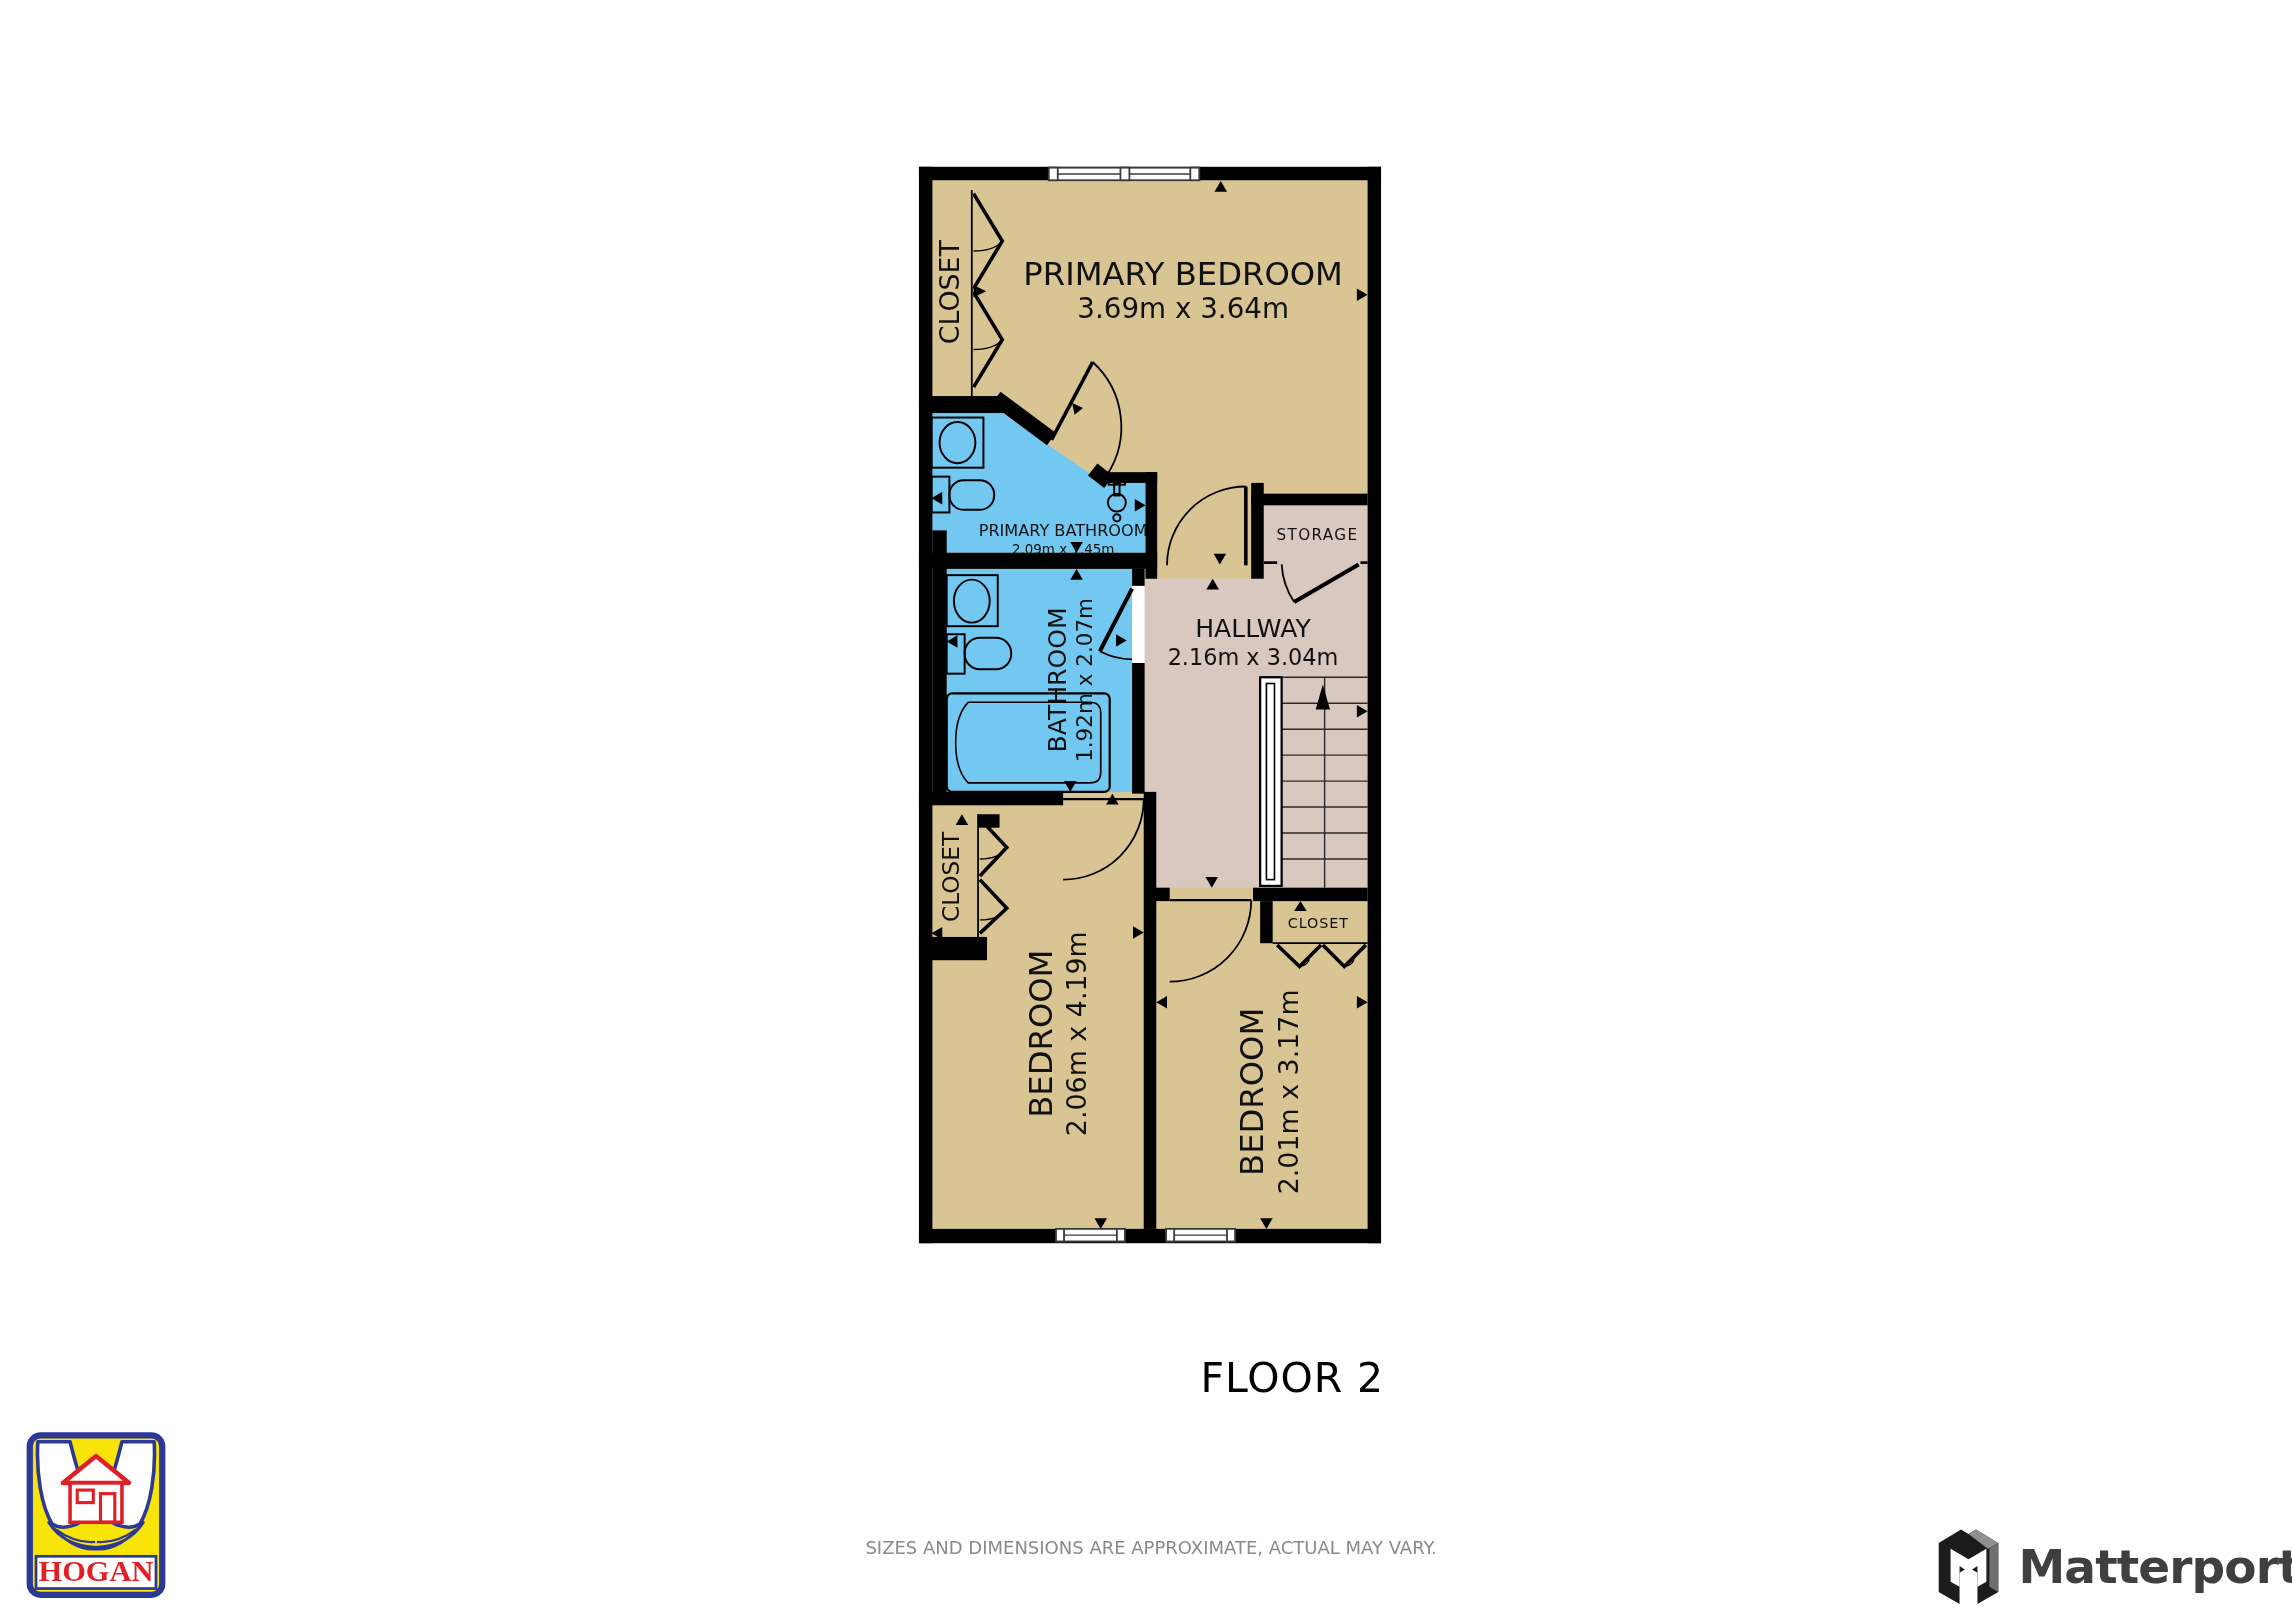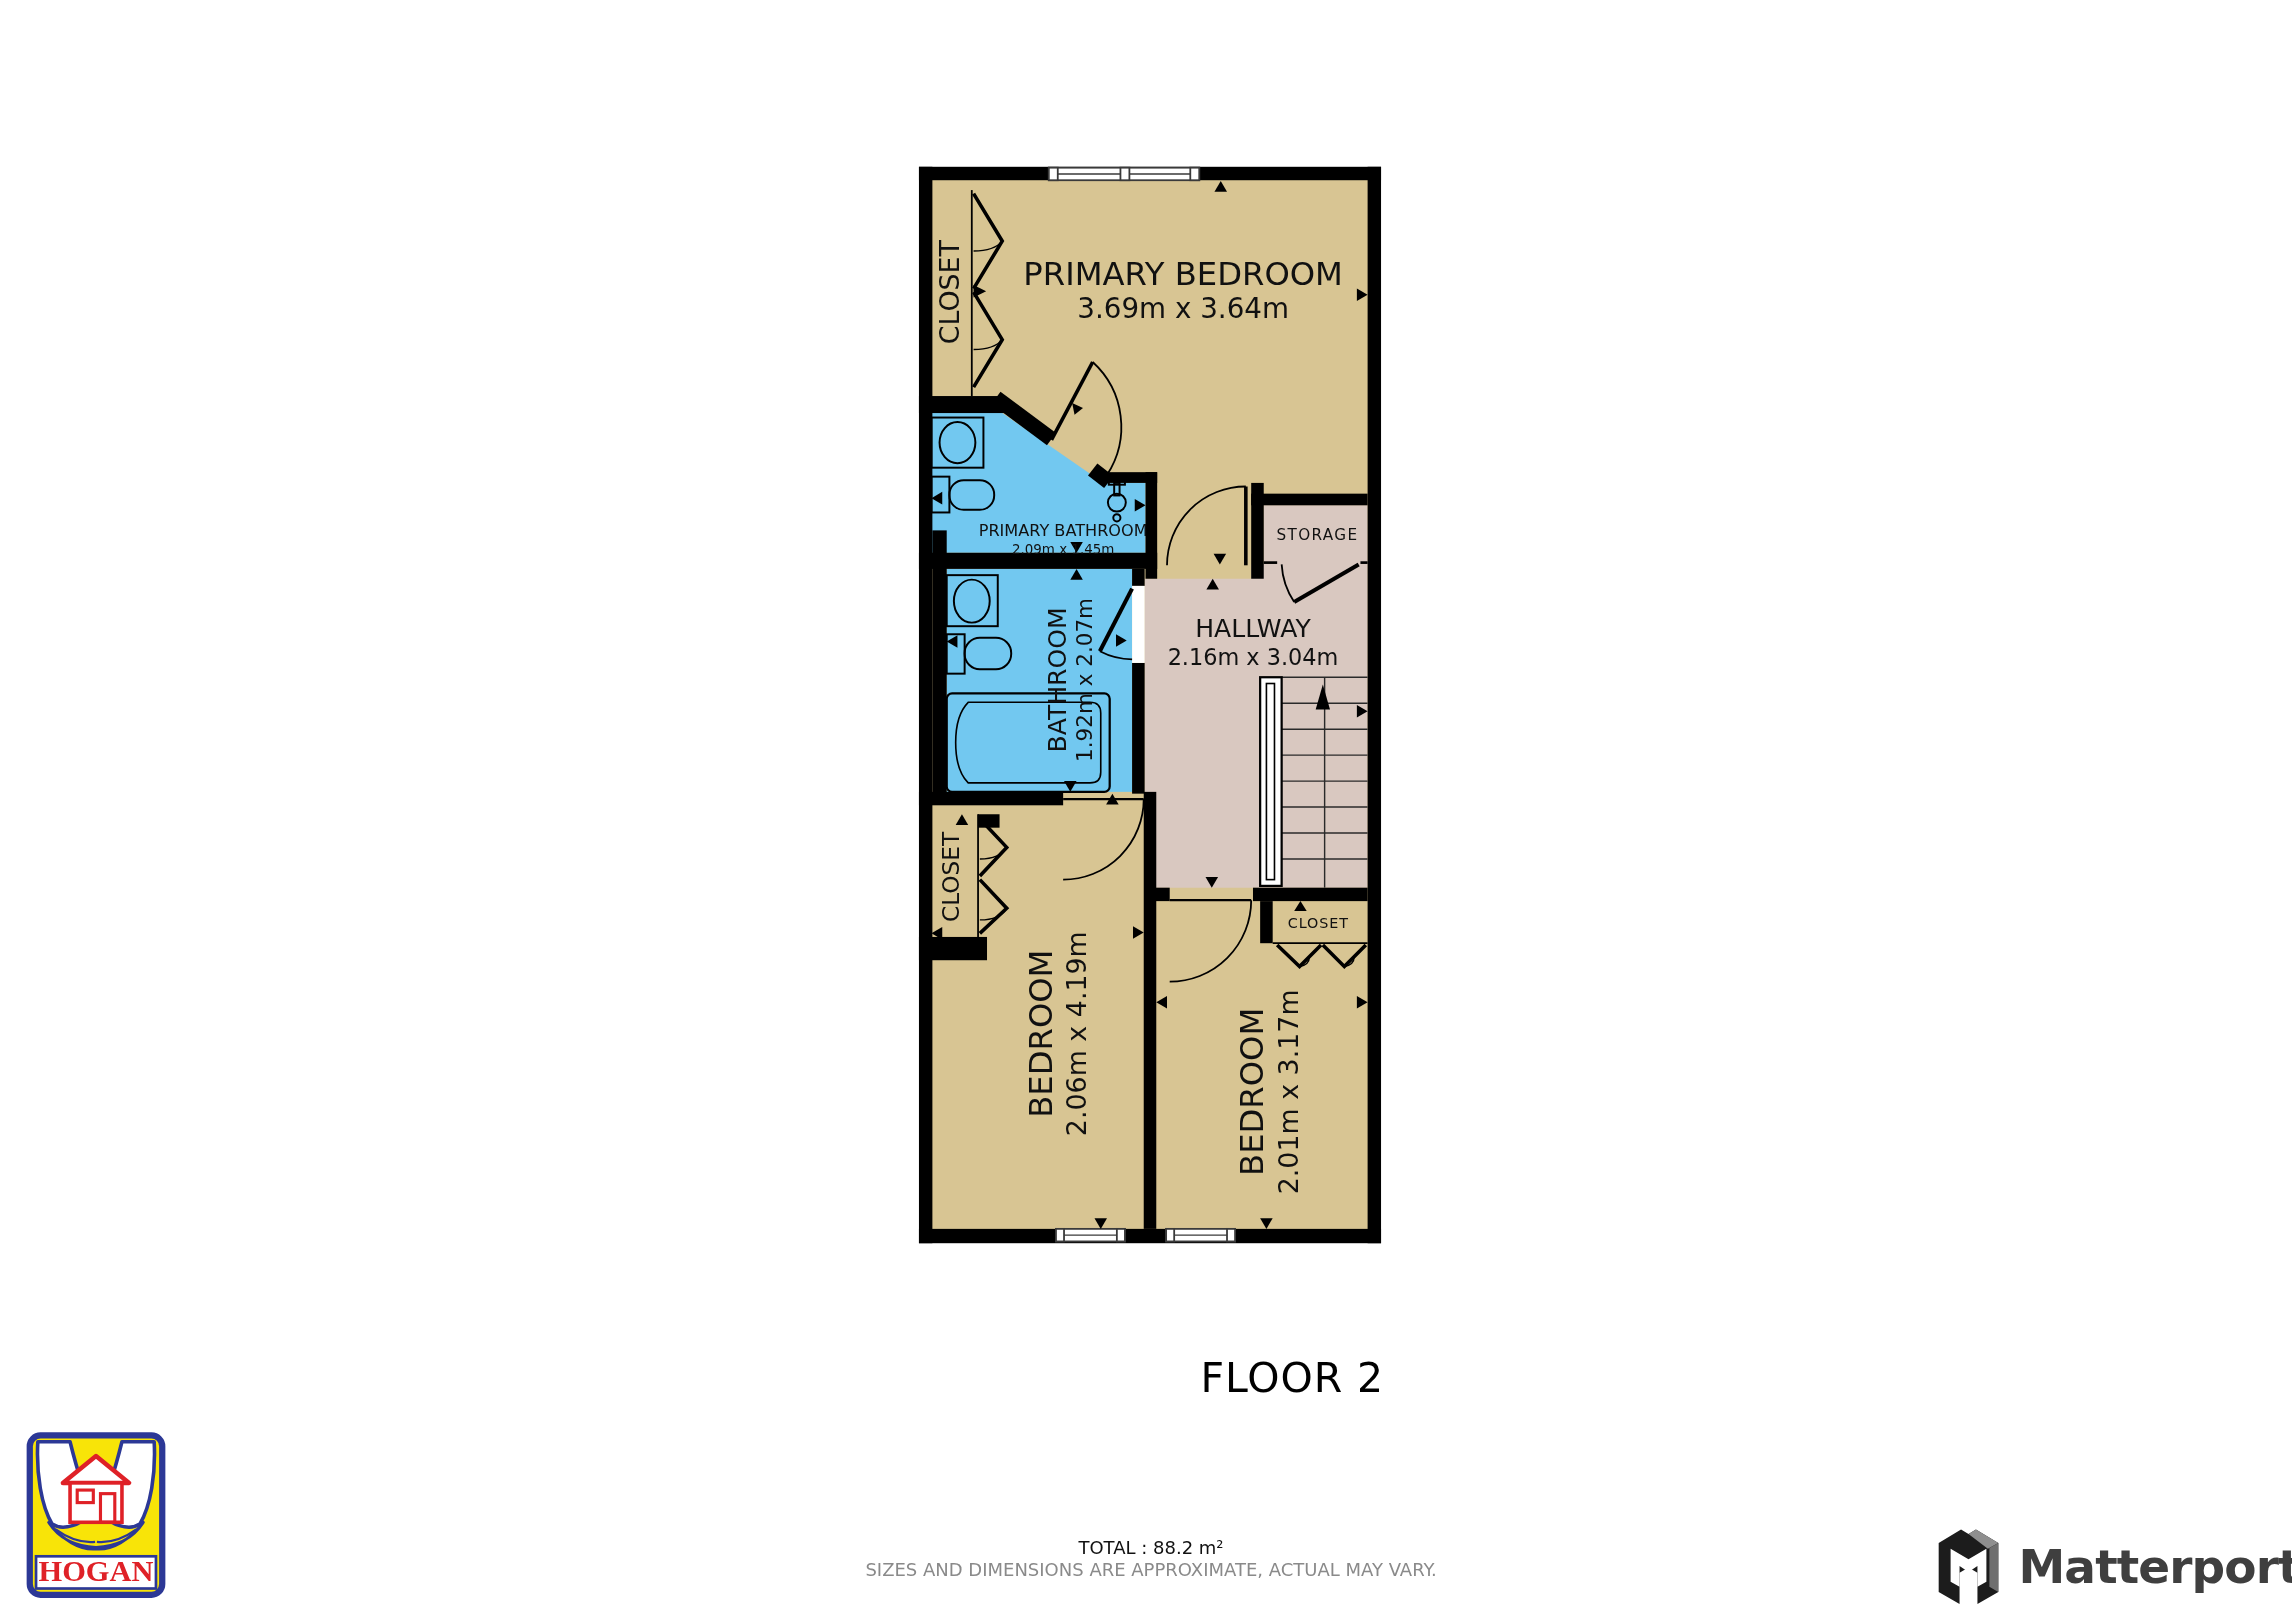--- a/index.html
+++ b/index.html
@@ -220,21 +220,20 @@
     <text x="180" y="970" font-size="30" transform="rotate(-90 180 970)">2.06m x 4.19m</text>
 
     <text x="376" y="1035" font-size="36" transform="rotate(-90 376 1035)">BEDROOM</text>
     <text x="417" y="1035" font-size="30" transform="rotate(-90 417 1035)">2.01m x 3.17m</text>
   </g>
 </svg>
 
 <div id="floor-title">FLOOR 2</div>
 
 <div id="footer-block">
-  <div>TOTAL :  88.2 m²</div>
   <div class="disclaimer">SIZES AND DIMENSIONS ARE APPROXIMATE, ACTUAL MAY VARY.</div>
 </div>
 
 <svg id="hogan-logo" viewBox="0 0 158 200" xmlns="http://www.w3.org/2000/svg">
   <rect x="5" y="5" width="148" height="178" rx="12" fill="#f8e408" stroke="#2c3896" stroke-width="7"></rect>
   <g fill="#ffffff" stroke="#2c3896" stroke-width="4" stroke-linejoin="round">
     <path d="M 14 12 L 50 12 C 58 44 66 72 79 88 C 62 106 42 112 30 104 C 18 84 12 48 14 12 Z"></path>
     <path d="M 144 12 L 108 12 C 100 44 92 72 79 88 C 96 106 116 112 128 104 C 140 84 146 48 144 12 Z"></path>
     <path d="M 26 102 Q 52 134 79 132 Q 106 134 132 102 Q 116 128 79 130 Q 42 128 26 102 Z" stroke-width="3"></path>
     <path d="M 34 110 Q 56 126 78 124" fill="none" stroke-width="2.5"></path>

